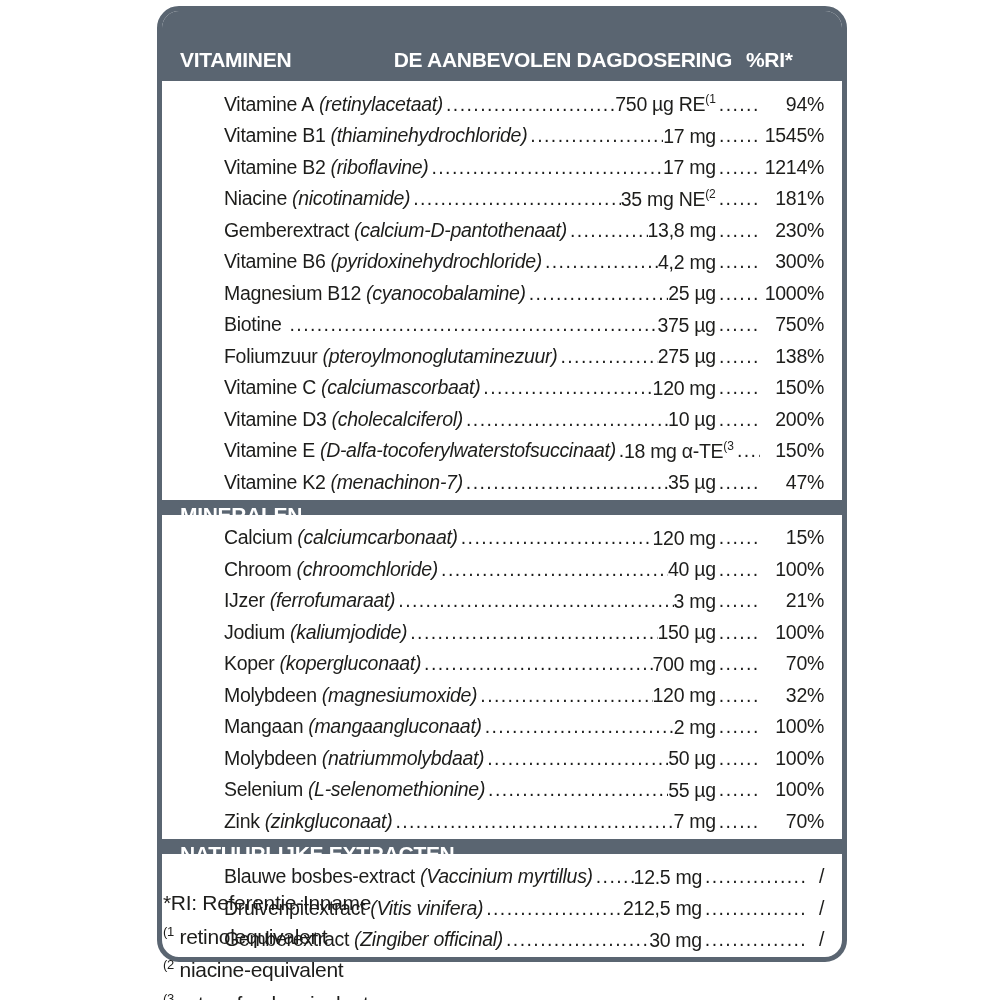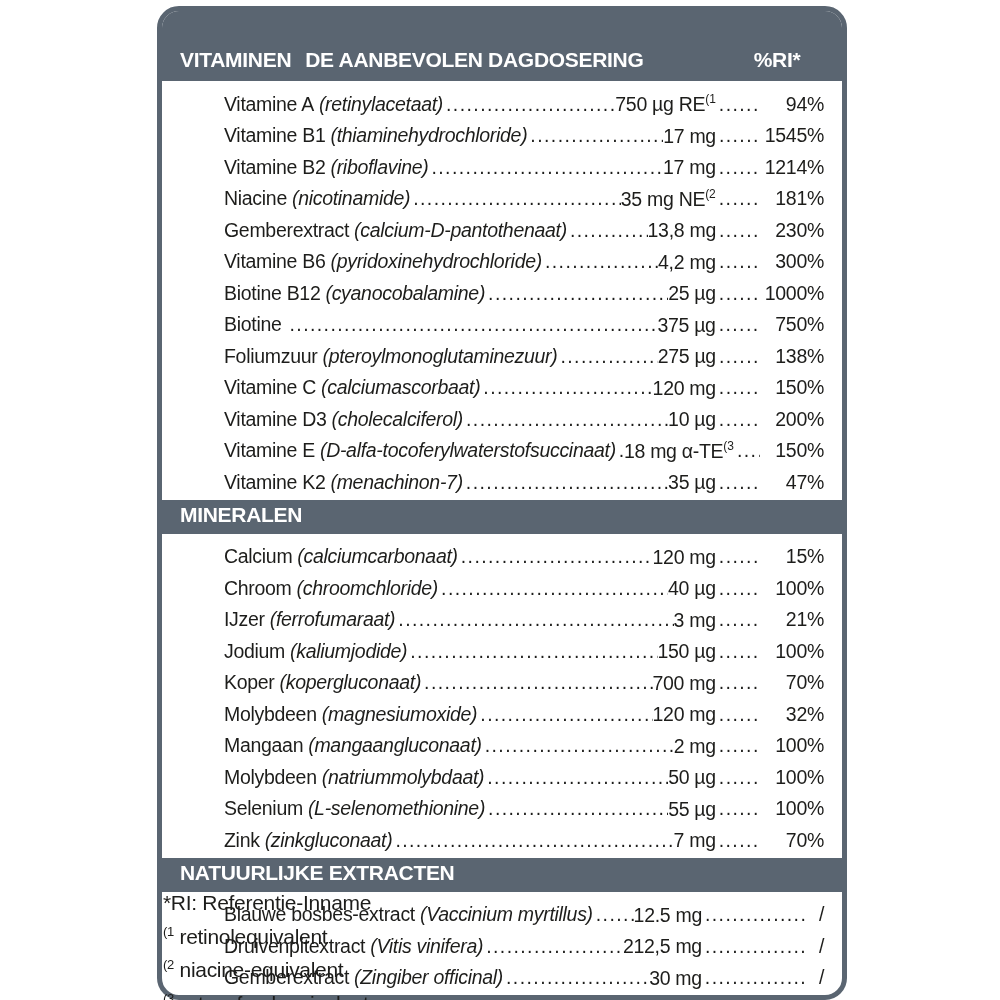--- a/index.html
+++ b/index.html
@@ -35,30 +35,30 @@
     align-items: flex-end;
     gap: 14px;
     height: 70px;
     padding: 8px 34px 9px 18px;
     font-weight: bold;
     font-size: 21px;
     letter-spacing: -0.3px;
     line-height: 24px;
   }
   .h-left { flex: 0 0 auto; white-space: nowrap; }
-  .h-mid { flex: 1 1 auto; text-align: left; white-space: nowrap; }
-  .h-right { flex: 0 0 62px; text-align: center; white-space: nowrap; }
+  .h-mid { flex: 1 1 auto; text-align: right; white-space: nowrap; }
+  .h-right { flex: 0 0 62px; text-align: left; white-space: nowrap; }
 
   .bar {
     background: var(--header-bg);
     color: #ffffff;
     font-weight: bold;
     font-size: 21px;
     letter-spacing: -0.3px;
-    height: 34px;
+    height: 15px;
     line-height: 29px;
     padding-left: 18px;
   }
 
   .rows { padding: 5px 18px 4px 18px; margin-left: 44px; }
   .row {
     display: flex;
     align-items: baseline;
     line-height: 27px;
     font-size: 19.5px;
@@ -158,21 +158,21 @@
   <div class="row">
     <span class="name">Vitamine B6</span>
     <span class="source">(pyridoxinehydrochloride)</span>
     <span class="dots"></span>
     <span class="amount-wrap"><span class="amount">4,2 mg</span><span class="sup"></span></span>
     <span class="dots dots2"></span>
     <span class="percent">300%</span>
   </div>
 
   <div class="row">
-    <span class="name">Biotine B12</span>
+    <span class="name">Magnesium B12</span>
     <span class="source">(cyanocobalamine)</span>
     <span class="dots"></span>
     <span class="amount-wrap"><span class="amount">25 µg</span><span class="sup"></span></span>
     <span class="dots dots2"></span>
     <span class="percent">1000%</span>
   </div>
 
   <div class="row">
     <span class="name">Biotine</span>
     <span class="source"></span>

